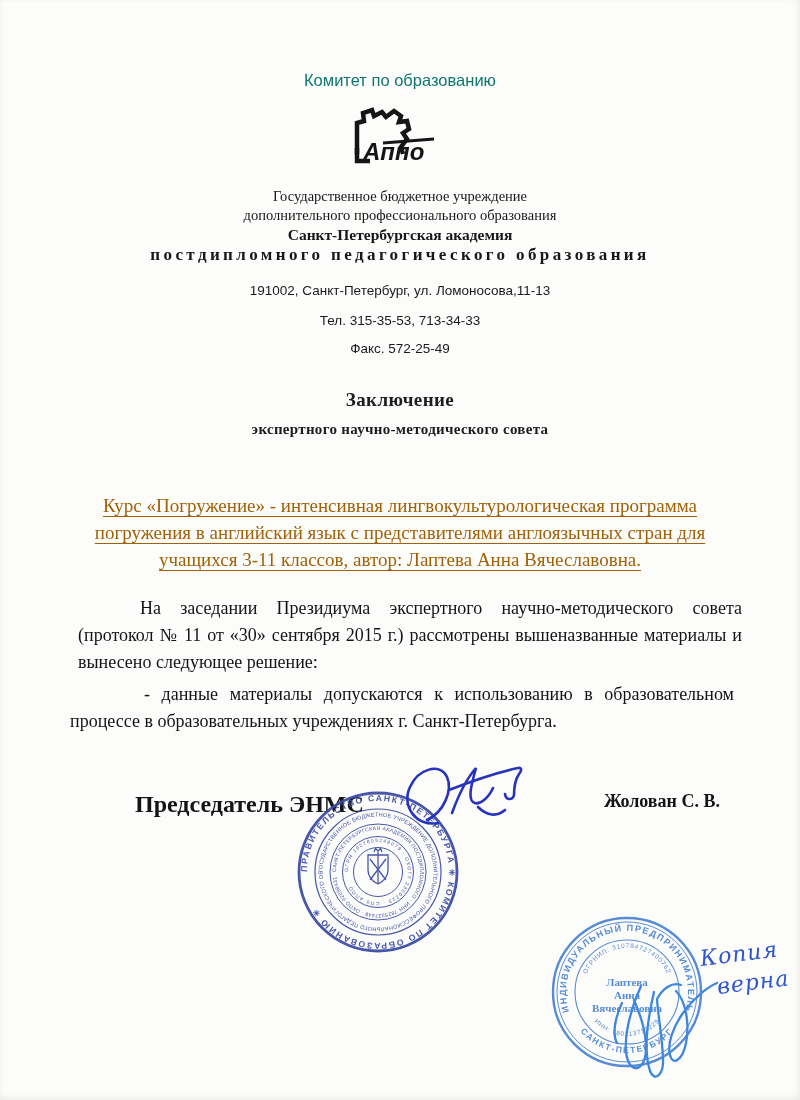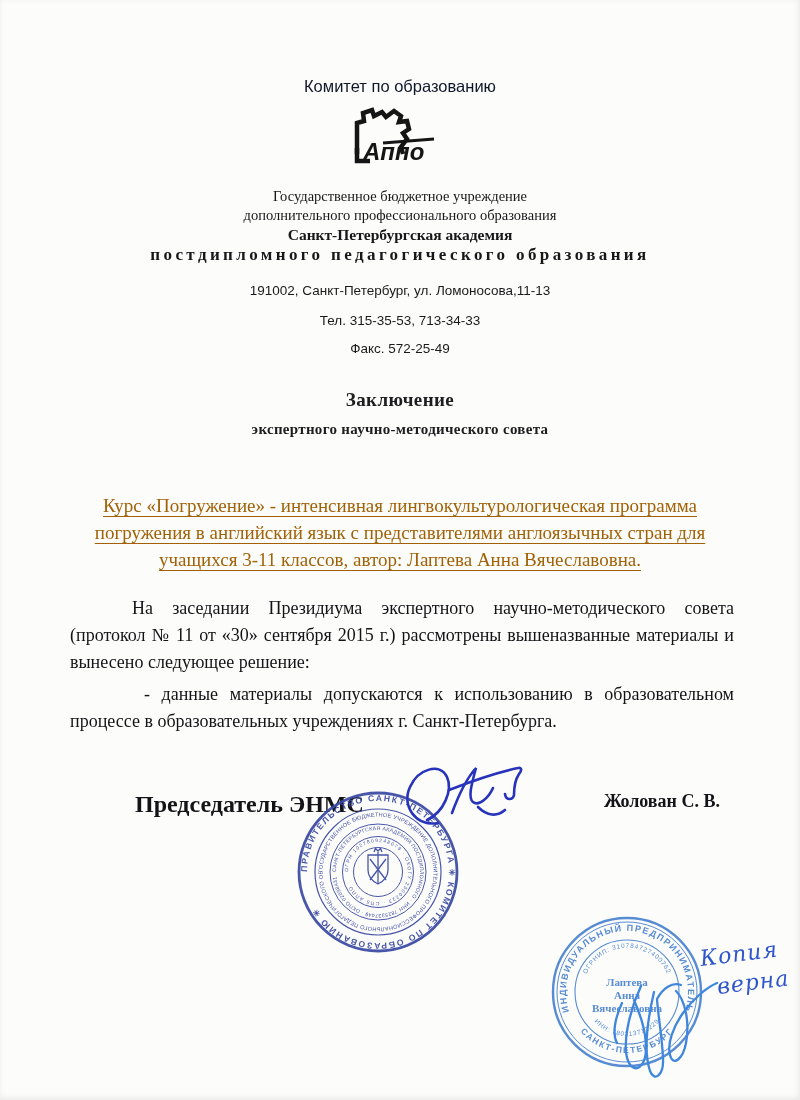--- a/index.html
+++ b/index.html
@@ -6,21 +6,21 @@
   .page{
     position:relative;width:800px;height:1100px;margin:0 auto;
     background:#fcfcfa;color:#1d1d1f;overflow:hidden;
     font-family:"Liberation Serif",serif;
     box-shadow:inset 0 -3px 6px rgba(0,0,0,.05), inset -3px 0 6px rgba(0,0,0,.03);
   }
   .sans{font-family:"Liberation Sans",sans-serif;}
   .center{position:absolute;left:0;width:100%;text-align:center;}
 
   .hdr-gov{top:44px;font-size:16.5px;color:#161616;}
-  .hdr-com{top:77px;font-size:16.5px;color:#0f172a;}
+  .hdr-com{top:71px;font-size:16.5px;color:#0f766e;}
 
   .logo{position:absolute;left:341px;top:104px;}
 
   .inst{font-size:14.5px;color:#17171a;}
   .inst-1{top:188px;}
   .inst-2{top:207px;}
   .inst-3{top:226px;font-weight:bold;font-size:15.5px;}
   .inst-4{top:245px;font-weight:bold;font-size:17px;letter-spacing:3.4px;}
 
   .contact{font-size:13.5px;color:#1a1a1d;}
@@ -30,21 +30,21 @@
 
   .title-1{top:389px;font-size:19px;font-weight:bold;letter-spacing:.4px;}
   .title-2{top:421px;font-size:15px;font-weight:bold;letter-spacing:.3px;}
 
   .subject{position:absolute;top:492px;left:75px;width:650px;text-align:center;
     font-size:19px;line-height:27px;color:#a16207;}
   .subject .u{text-decoration:underline;text-underline-offset:4px;text-decoration-thickness:1.3px;}
 
   .para{position:absolute;left:70px;width:664px;font-size:18px;line-height:27px;
     text-align:justify;color:#141418;}
-  .para-1{top:595px;text-indent:62px;}
+  .para-1{top:595px;text-indent:62px;margin-left:8px;}
   .para-2{top:681px;text-indent:74px;}
 
   .sig-pos{position:absolute;top:791px;left:135px;font-size:24px;color:#141418;font-weight:bold;}
   .sig-name{position:absolute;top:791px;left:604px;font-size:18px;color:#141418;font-weight:bold;}
 
   .stamp-committee{position:absolute;left:278px;top:772px;opacity:.93;}
   .stamp-entrepreneur{position:absolute;left:532px;top:897px;opacity:.95;}
   .ink-layer{position:absolute;left:0;top:0;pointer-events:none;}
 
   .st1-text{font-family:"Liberation Sans",sans-serif;fill:#3b4aa3;}

